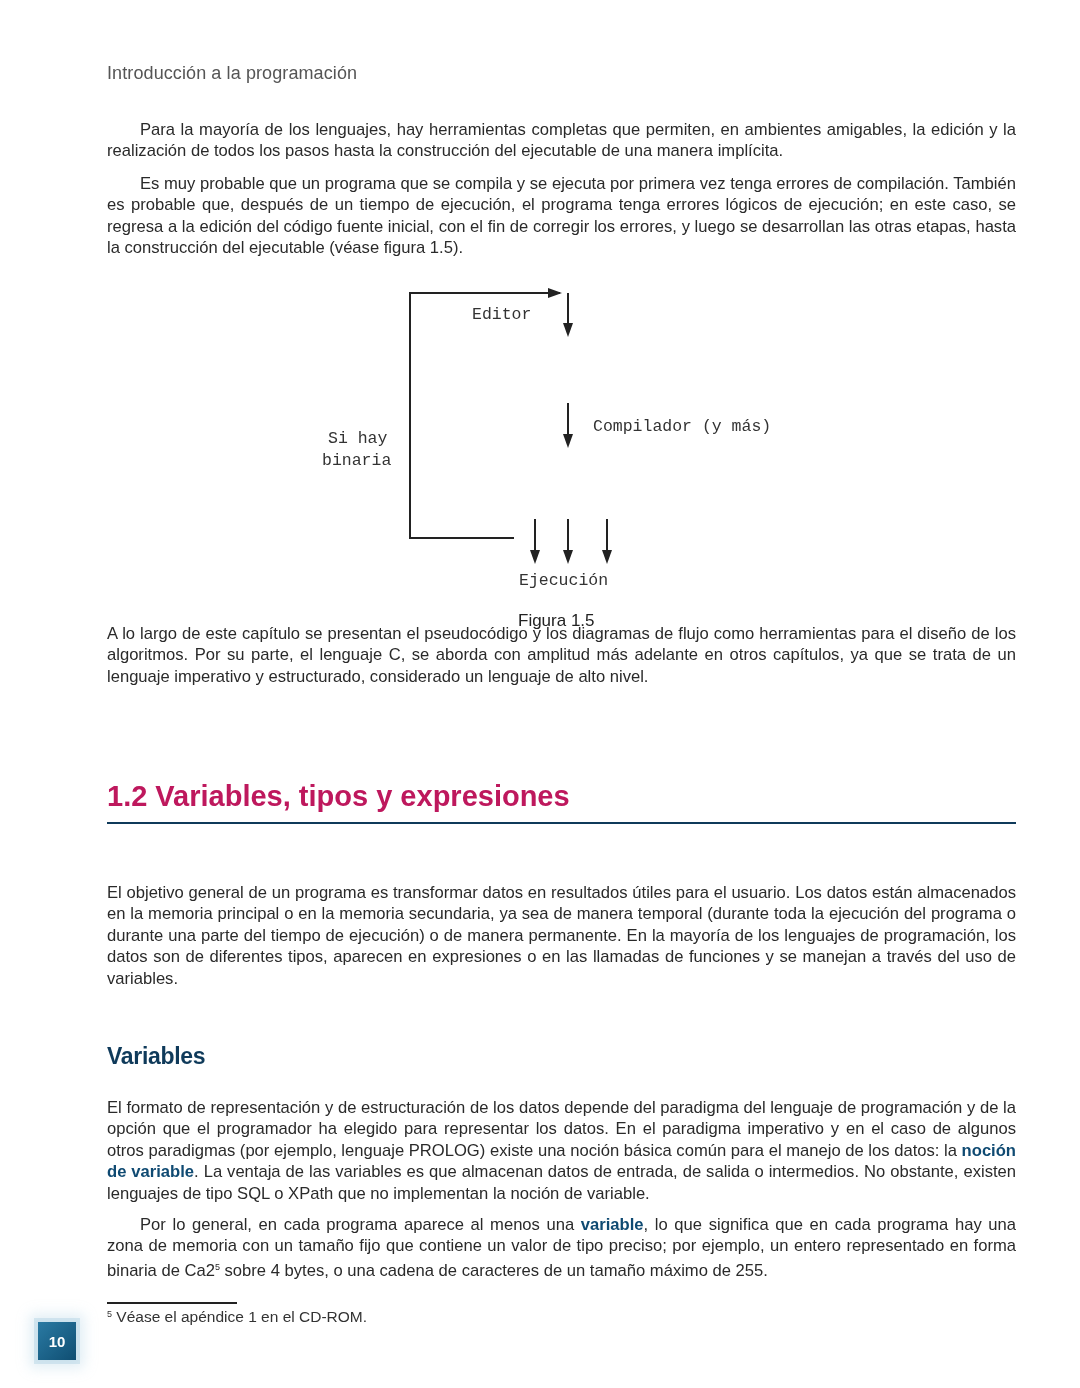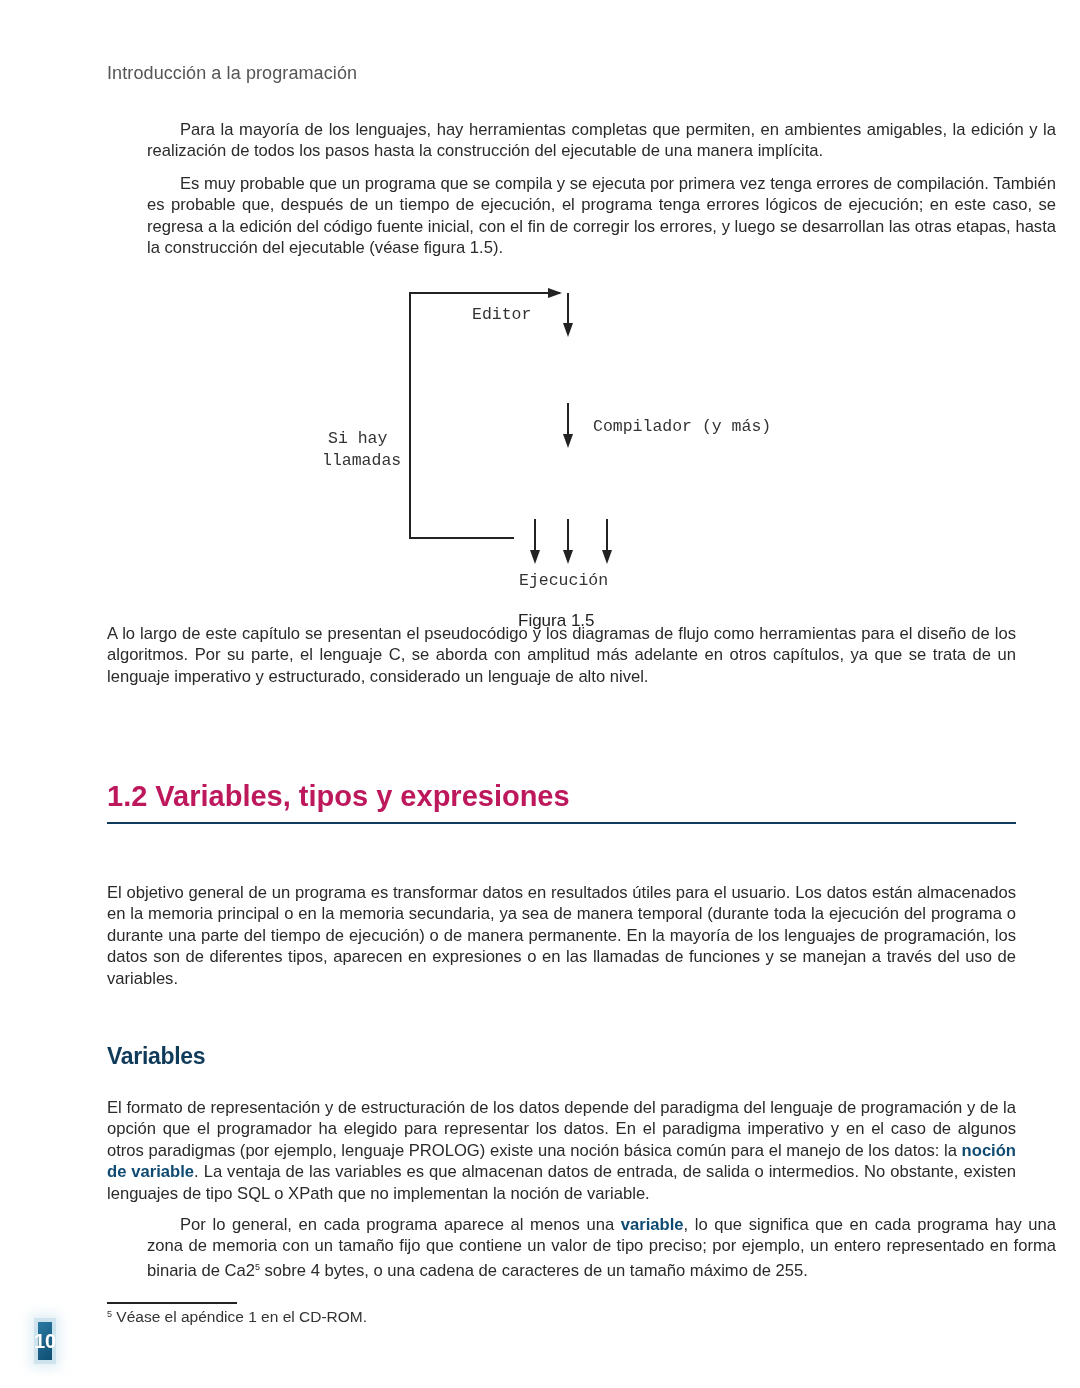--- a/index.html
+++ b/index.html
@@ -1,35 +1,35 @@
 <!DOCTYPE html>
 <html><head>
 <meta charset="utf-8">
 <style>
   html, body { margin:0; padding:0; background:#ffffff; }
   body { width:1080px; height:1388px; position:relative; overflow:hidden;
          font-family:"Liberation Sans", "DejaVu Sans", sans-serif; color:#2b2b2b; }
   .running-head { position:absolute; left:107px; top:63px; font-size:18px; color:#555; font-weight:300; letter-spacing:0.1px; }
   .para { position:absolute; left:107px; width:909px; font-size:16.6px; line-height:21.4px; text-align:justify; color:#2a2a2a; margin:0; }
-  .para.indent { text-indent:33px;margin-left:40px; }
+  .para.indent { text-indent:33px; }
   .hl { color:#0f4a72; font-weight:bold; }
   .h2 { position:absolute; left:107px; top:780px; font-size:29px; font-weight:bold; color:#be185d; margin:0; }
   .h2-rule { position:absolute; left:107px; top:822px; width:909px; height:2px; background:#0f3a5a; }
   .h3 { position:absolute; left:107px; top:1043px; font-size:23px; font-weight:bold; color:#0f3a5a; margin:0; letter-spacing:-0.3px; }
   .fig { position:absolute; left:0; top:0; width:900px; height:650px; pointer-events:none; }
   .mono { font-family:"Liberation Mono", "DejaVu Sans Mono", monospace; font-size:16.5px; color:#333; position:absolute; white-space:nowrap; }
   .box { position:absolute; background:#cfdfec; box-shadow:3px 4px 6px rgba(0,0,0,0.18); }
   .box .stripe { position:absolute; left:0; right:0; height:3px; background:#eaf2f8; }
   .fig-caption { position:absolute; left:518px; top:611px; font-size:17px; font-weight:normal; color:#222; }
   .fn-rule { position:absolute; left:107px; top:1302px; width:130px; height:1.5px; background:#222; }
   .footnote { position:absolute; left:107px; top:1308px; font-size:15.5px; color:#333; }
   .footnote sup { font-size:9px; vertical-align:5px; }
-  .page-badge { position:absolute; left:38px; top:1322px; width:14px; height:38px;
+  .page-badge { position:absolute; left:38px; top:1322px; width:38px; height:38px;
                 background:linear-gradient(135deg,#2a7aa3,#0f4e72); color:#fff; font-weight:bold;
-                font-size:20px; display:flex; align-items:center; justify-content:center;
+                font-size:15px; display:flex; align-items:center; justify-content:center;
                 box-shadow:0 0 0 4px rgba(160,200,220,0.35), 0 0 12px 8px rgba(170,205,225,0.35); }
   sup.fnref { font-size:9px; vertical-align:6px; }
 </style>
 </head>
 <body>
 
 <div class="running-head">Introducción a la programación</div>
 
 <p class="para indent" style="top:119px;">Para la mayoría de los lenguajes, hay herramientas completas que permiten, en ambientes amigables, la edición y la realización de todos los pasos hasta la construcción del ejecutable de una manera implícita.</p>
 <p class="para indent" style="top:173px;">Es muy probable que un programa que se compila y se ejecuta por primera vez tenga errores de compilación. También es probable que, después de un tiempo de ejecución, el programa tenga errores lógicos de ejecución; en este caso, se regresa a la edición del código fuente inicial, con el fin de corregir los errores, y luego se desarrollan las otras etapas, hasta la construcción del ejecutable (véase figura 1.5).</p>
@@ -60,21 +60,21 @@
     <path d="M563,550 L573,550 L568,564 z" fill="#222"></path>
     <line x1="607" y1="519" x2="607" y2="552" stroke="#222" stroke-width="2"></line>
     <path d="M602,550 L612,550 L607,564 z" fill="#222"></path>
   </svg>
 
   <span class="mono" style="left:472px;top:305px;">Editor</span>
 
 
   <span class="mono" style="left:593px;top:417px;">Compilador (y más)</span>
   <span class="mono" style="left:328px;top:429px;">Si hay</span>
-  <span class="mono" style="left:322px;top:451px;">llamadas</span>
+  <span class="mono" style="left:322px;top:451px;">binaria</span>
 
 
   <span class="mono" style="left:519px;top:571px;">Ejecución</span>
 </div>
 <div class="fig-caption">Figura 1.5</div>
 
 <p class="para" style="top:623px;">A lo largo de este capítulo se presentan el pseudocódigo y los diagramas de flujo como herramientas para el diseño de los algoritmos. Por su parte, el lenguaje C, se aborda con amplitud más adelante en otros capítulos, ya que se trata de un lenguaje imperativo y estructurado, considerado un lenguaje de alto nivel.</p>
 
 <h2 class="h2">1.2 Variables, tipos y expresiones</h2>
 <div class="h2-rule"></div>

